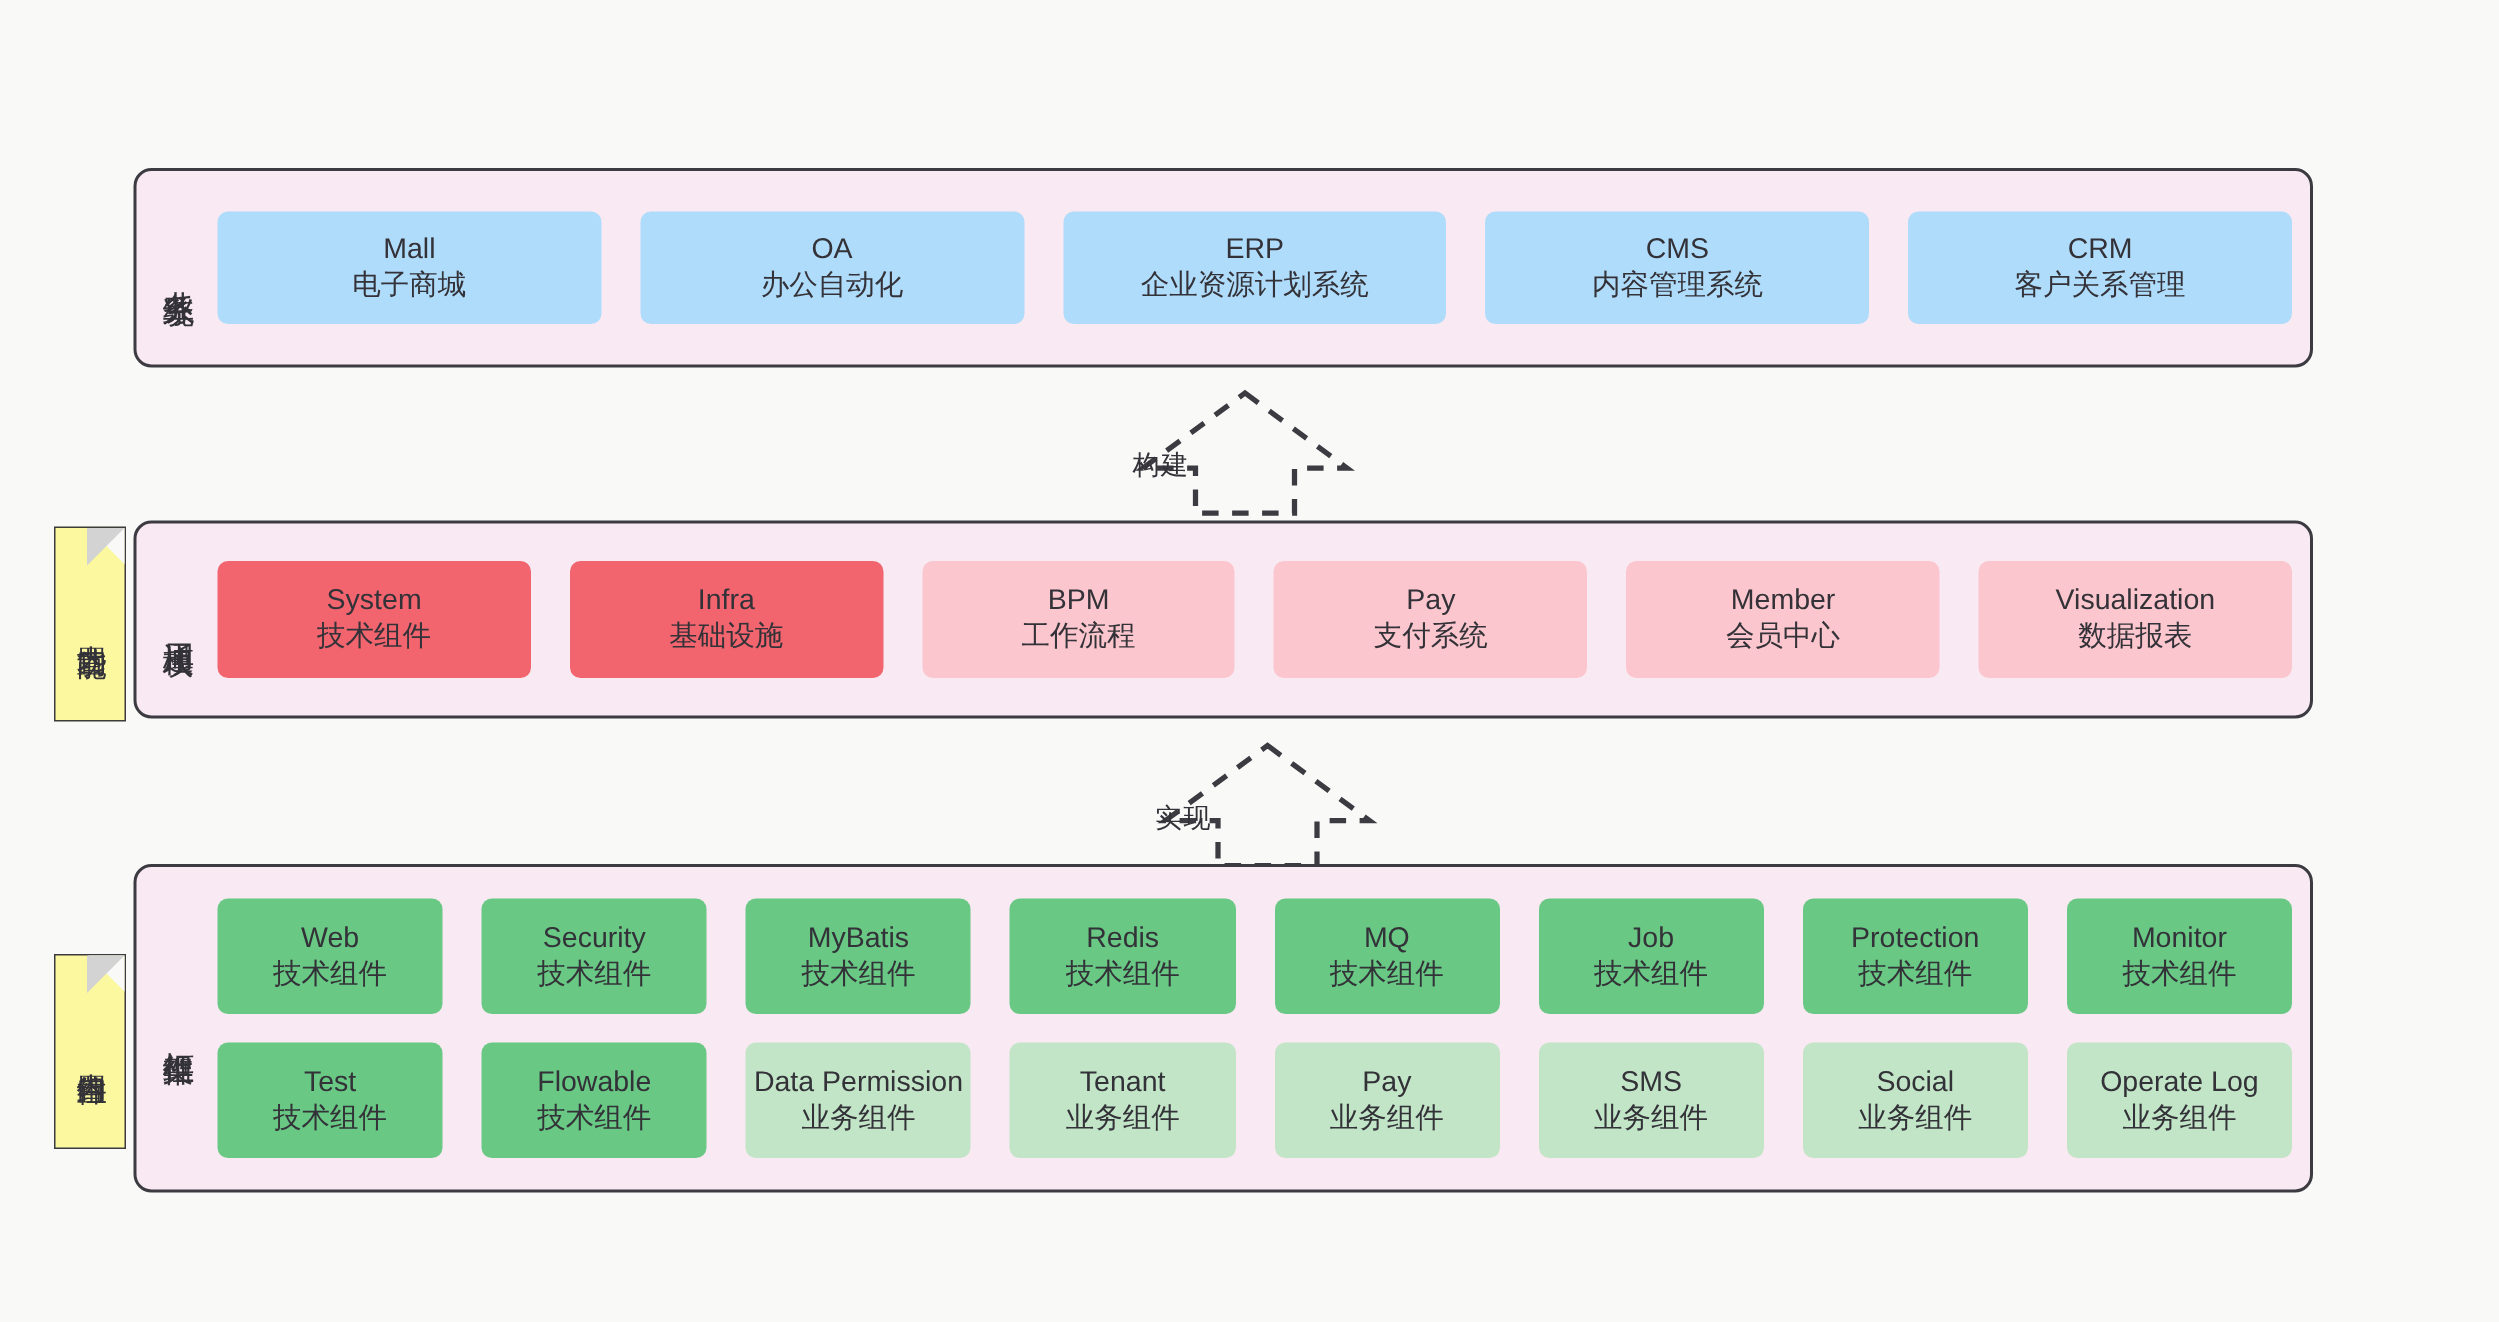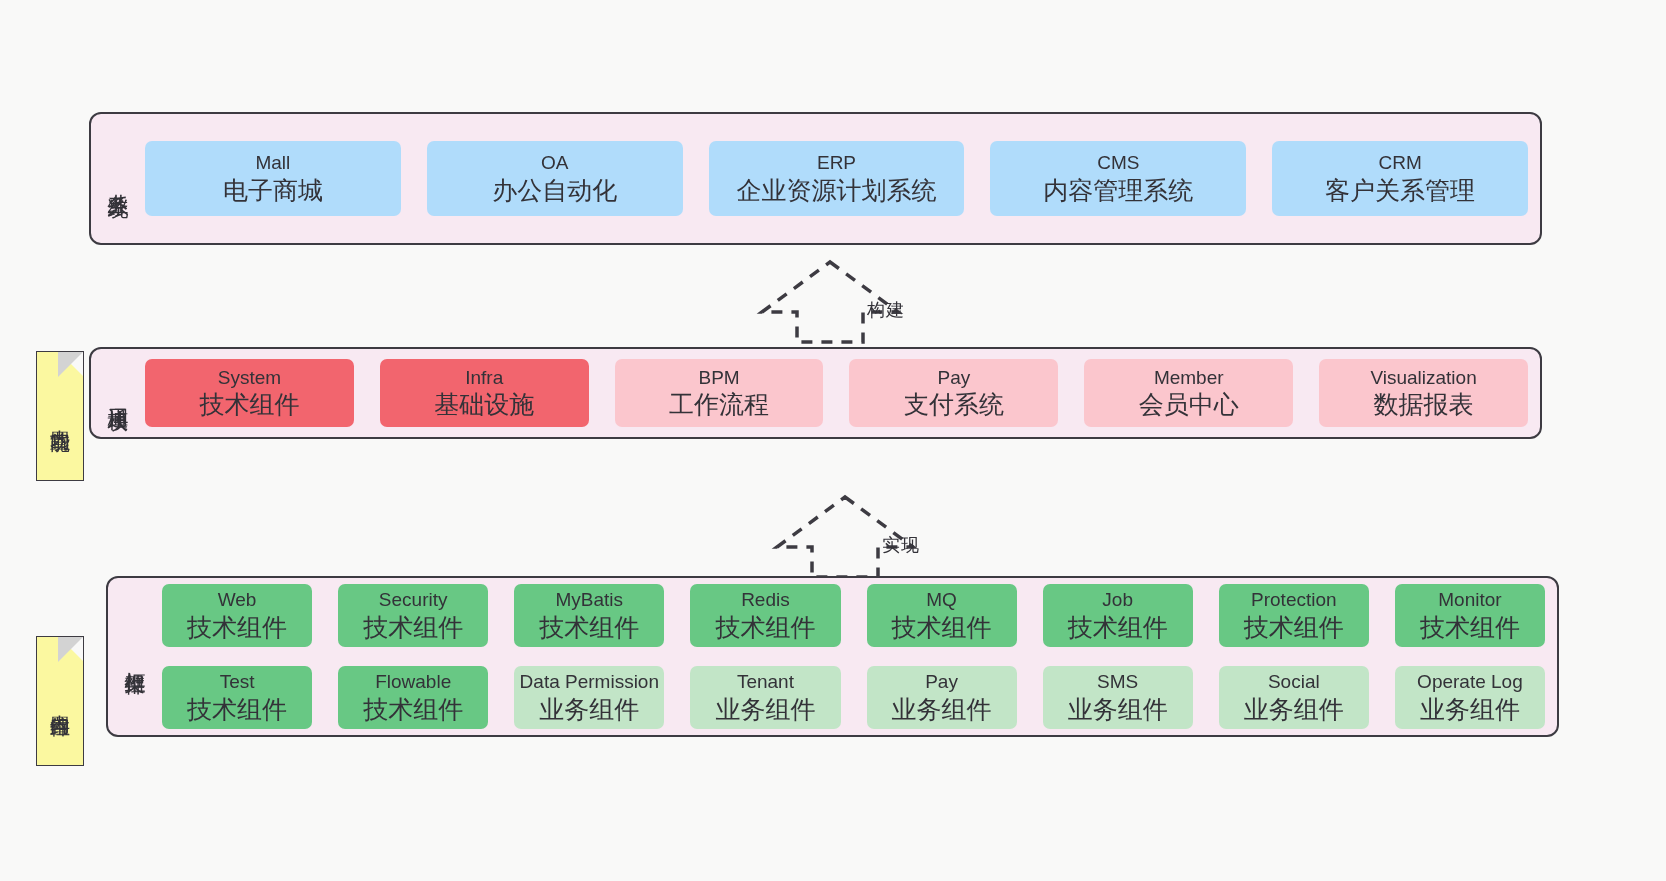--- a/index.html
+++ b/index.html
@@ -75,32 +75,32 @@
     flex-direction: column;
     align-items: center;
     justify-content: center;
     text-align: center;
     line-height: 1.25;
     box-sizing: border-box;
     padding: 4px 0;
     color: #333238;
   }
   .card .en { font-size: 19px; }
-  .card .cn { font-size: 25px; }
+  .card .cn { font-size: 19px; }
 
   .card.blue        { background: #b0dcfb; }
   .card.red         { background: #f2656e; }
   .card.pink        { background: #fbc6cd; }
   .card.green       { background: #68c884; }
   .card.lightgreen  { background: #c2e5c7; }
 
   
   #layer-business { left: 89px;  top: 112px; width: 1453px; height: 133px; }
-  #layer-common   { left: 89px;  top: 347px; width: 1453px; height: 92px; }
-  #layer-framework{ left: 106px;  top: 576px; width: 1453px; height: 161px; }
+  #layer-common   { left: 89px;  top: 347px; width: 1453px; height: 132px; }
+  #layer-framework{ left: 89px;  top: 576px; width: 1453px; height: 219px; }
 
   #layer-business .row  { height: 75px; }
   #layer-common   .row  { height: 78px; }
   #layer-framework .row { height: 77px; }
   #layer-framework .layer-body { gap: 19px; }
 
   
   .note {
     position: absolute;
     box-sizing: border-box;
@@ -144,21 +144,21 @@
   
   .uparrow {
     position: absolute;
     pointer-events: none;
   }
   .uparrow svg { display: block; }
   .uparrow .lbl {
     position: absolute;
     left: 0; right: 0;
     top: 42px;
-    text-align: right;
+    text-align: left;
     font-size: 18px;
     color: #333238;
     letter-spacing: 1px;
   }
   #arrow-build   { left: 755px; top: 256px; width: 150px; height: 90px; }
   #arrow-realize { left: 770px; top: 491px; width: 150px; height: 90px; }
 </style>
 </head>
 <body>
 

